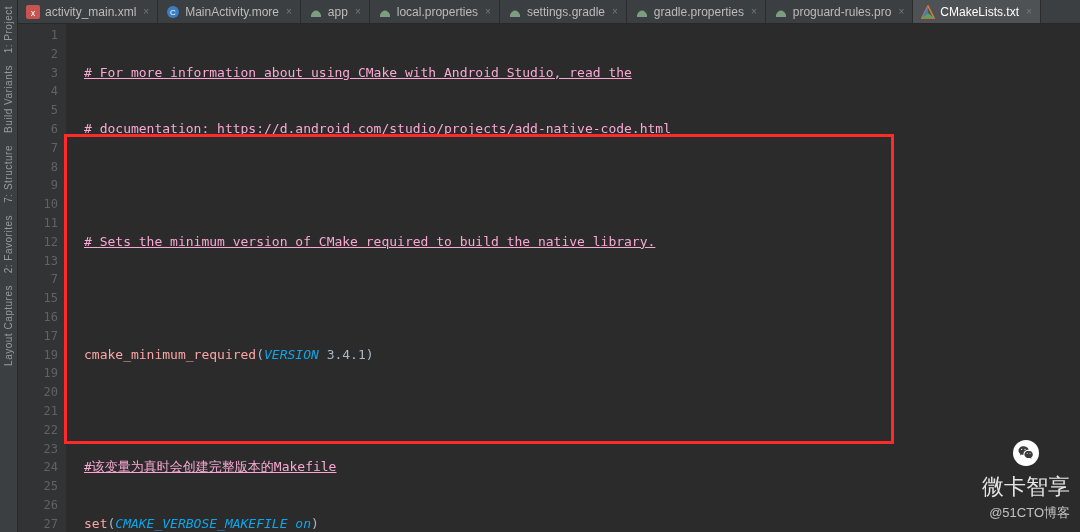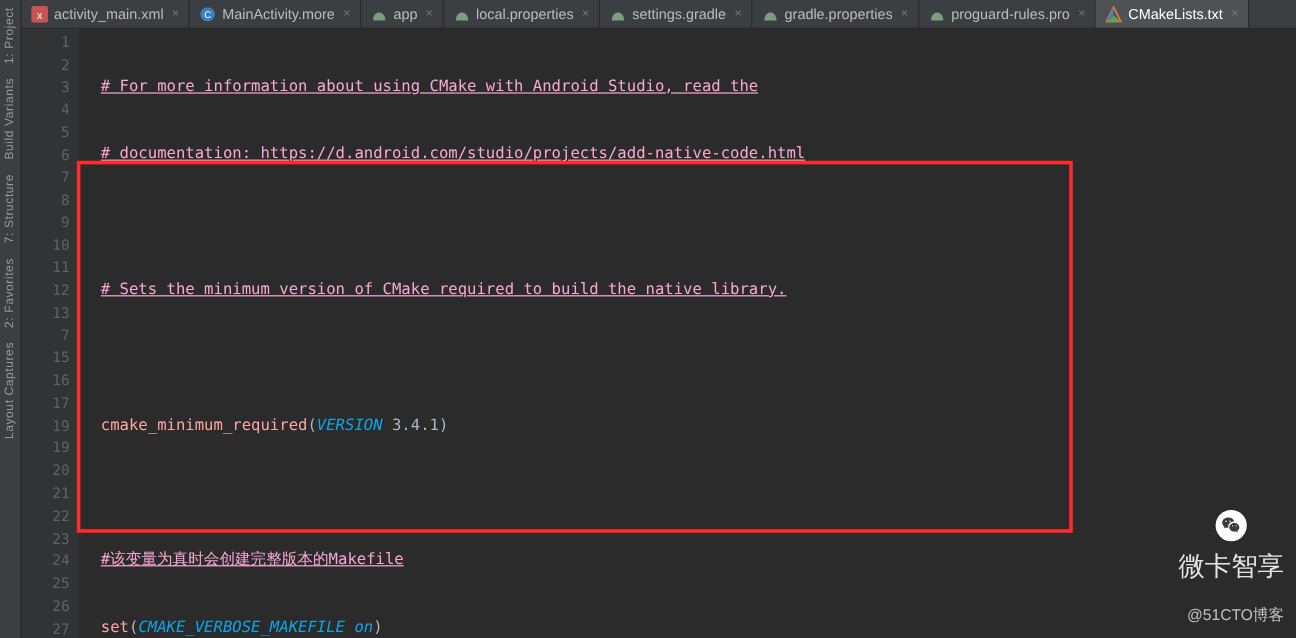--- a/index.html
+++ b/index.html
@@ -105,21 +105,21 @@
     color: rgba(255,255,255,0.88);
     font-family: "Microsoft YaHei", sans-serif;
     z-index: 10;
   }
   .wm-top { display: flex; align-items: center; gap: 6px; font-size: 22px; justify-content: flex-end; flex-direction: column; }
   .wm-icon {
     width: 26px; height: 26px; border-radius: 50%;
     background: #fff; display: flex; align-items: center; justify-content: center;
     color: #3b3b3b; font-size: 16px;
   }
-  .wm-sub { font-size: 13px; color: rgba(255,255,255,0.7); margin-top: 17px; }
+  .wm-sub { font-size: 13px; color: rgba(255,255,255,0.7); margin-top: 2px; }
 </style>
 </head>
 <body>
 
 <div class="side-tools">
   <span class="side-tool-label">1: Project</span>
   <span class="side-tool-label">Build Variants</span>
   <span class="side-tool-label">7: Structure</span>
   <span class="side-tool-label">2: Favorites</span>
   <span class="side-tool-label">Layout Captures</span>

